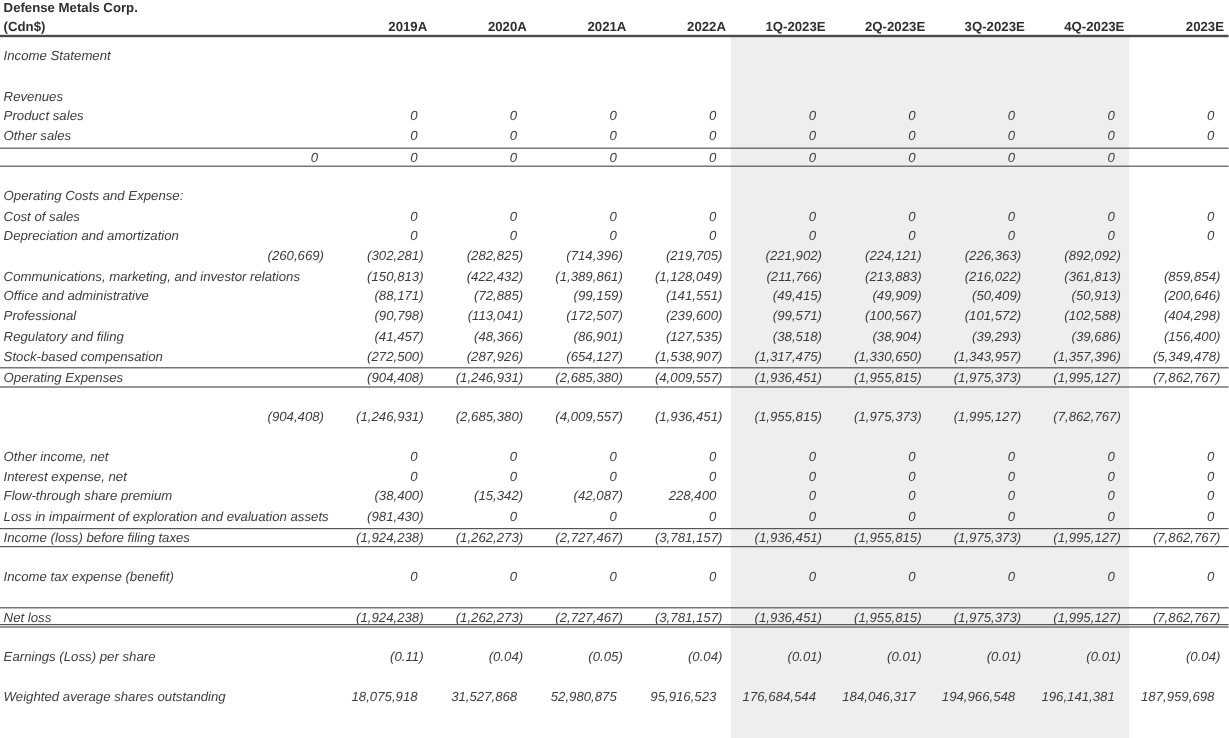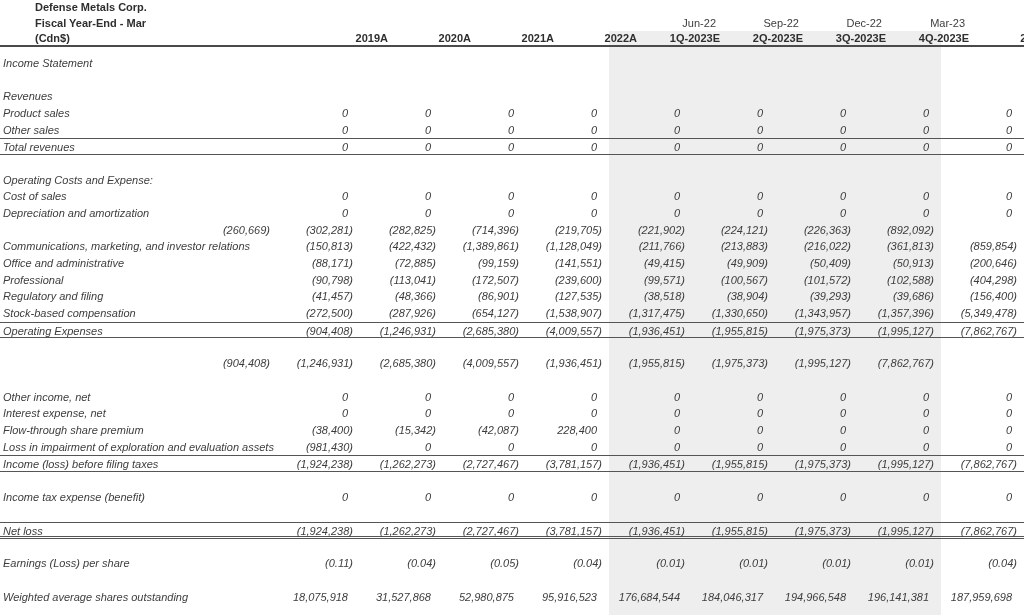--- a/index.html
+++ b/index.html
@@ -18,21 +18,21 @@
     width:332px; height:584px;
     background:#eeeeee;
   }
   .content { position:relative; z-index:1; }
   .grid {
     display:grid;
     grid-template-columns:277px repeat(9, 83px);
     align-items:center;
     box-sizing:border-box;
   }
-  .hrow  { height:15.6px; line-height:15.6px;padding-left:32px; }
+  .hrow  { height:15.6px; line-height:15.6px; }
   .brow  { height:16.7px; line-height:16.7px; }
   .label { padding-left:3px; white-space:nowrap; overflow:hidden; }
   .cell  { text-align:right; padding-right:12px; white-space:nowrap; }
   .cell.neg { padding-right:7px; }
   .bold  { font-weight:bold; color:#2e2e2e; }
   .hdr-cols .cell { font-weight:bold; color:#2e2e2e; padding-right:4px; }
   .dates .cell { padding-right:8px; }
   .rule2 { border-bottom:2px solid #4a4a4a; }
   .subtotal { border-top:1px solid #555555; border-bottom:1px solid #555555; }
   .total    { border-top:1px solid #555555; border-bottom:3px double #555555; }
@@ -43,33 +43,20 @@
 <body>
 
 <div class="sheet">
   <div class="band"></div>
   <div class="content">
 
     <div class="grid hrow">
       <div class="label bold">Defense Metals Corp.</div>
     </div>
 
-    <div class="grid hrow dates">
-      <div class="label bold">Fiscal Year-End - Mar</div>
-
-    <div class="cell"></div>
-        <div class="cell"></div>
-        <div class="cell"></div>
-        <div class="cell"></div>
-        <div class="cell">Jun-22</div>
-        <div class="cell">Sep-22</div>
-        <div class="cell">Dec-22</div>
-        <div class="cell">Mar-23</div>
-        <div class="cell"></div>
-      </div>
 
     <div class="grid hrow hdr-cols rule2">
       <div class="label bold">(Cdn$)</div>
 
     <div class="cell">2019A</div>
         <div class="cell">2020A</div>
         <div class="cell">2021A</div>
         <div class="cell">2022A</div>
         <div class="cell">1Q-2023E</div>
         <div class="cell">2Q-2023E</div>
@@ -104,21 +91,20 @@
           <div class="cell">0</div>
           <div class="cell">0</div>
           <div class="cell">0</div>
           <div class="cell">0</div>
           <div class="cell">0</div>
           <div class="cell">0</div>
           <div class="cell">0</div>
           <div class="cell">0</div>
         </div>
         <div class="grid brow subtotal">
-          <div class="label">Total revenues</div>
           <div class="cell">0</div>
           <div class="cell">0</div>
           <div class="cell">0</div>
           <div class="cell">0</div>
           <div class="cell">0</div>
           <div class="cell">0</div>
           <div class="cell">0</div>
           <div class="cell">0</div>
           <div class="cell">0</div>
         </div>

